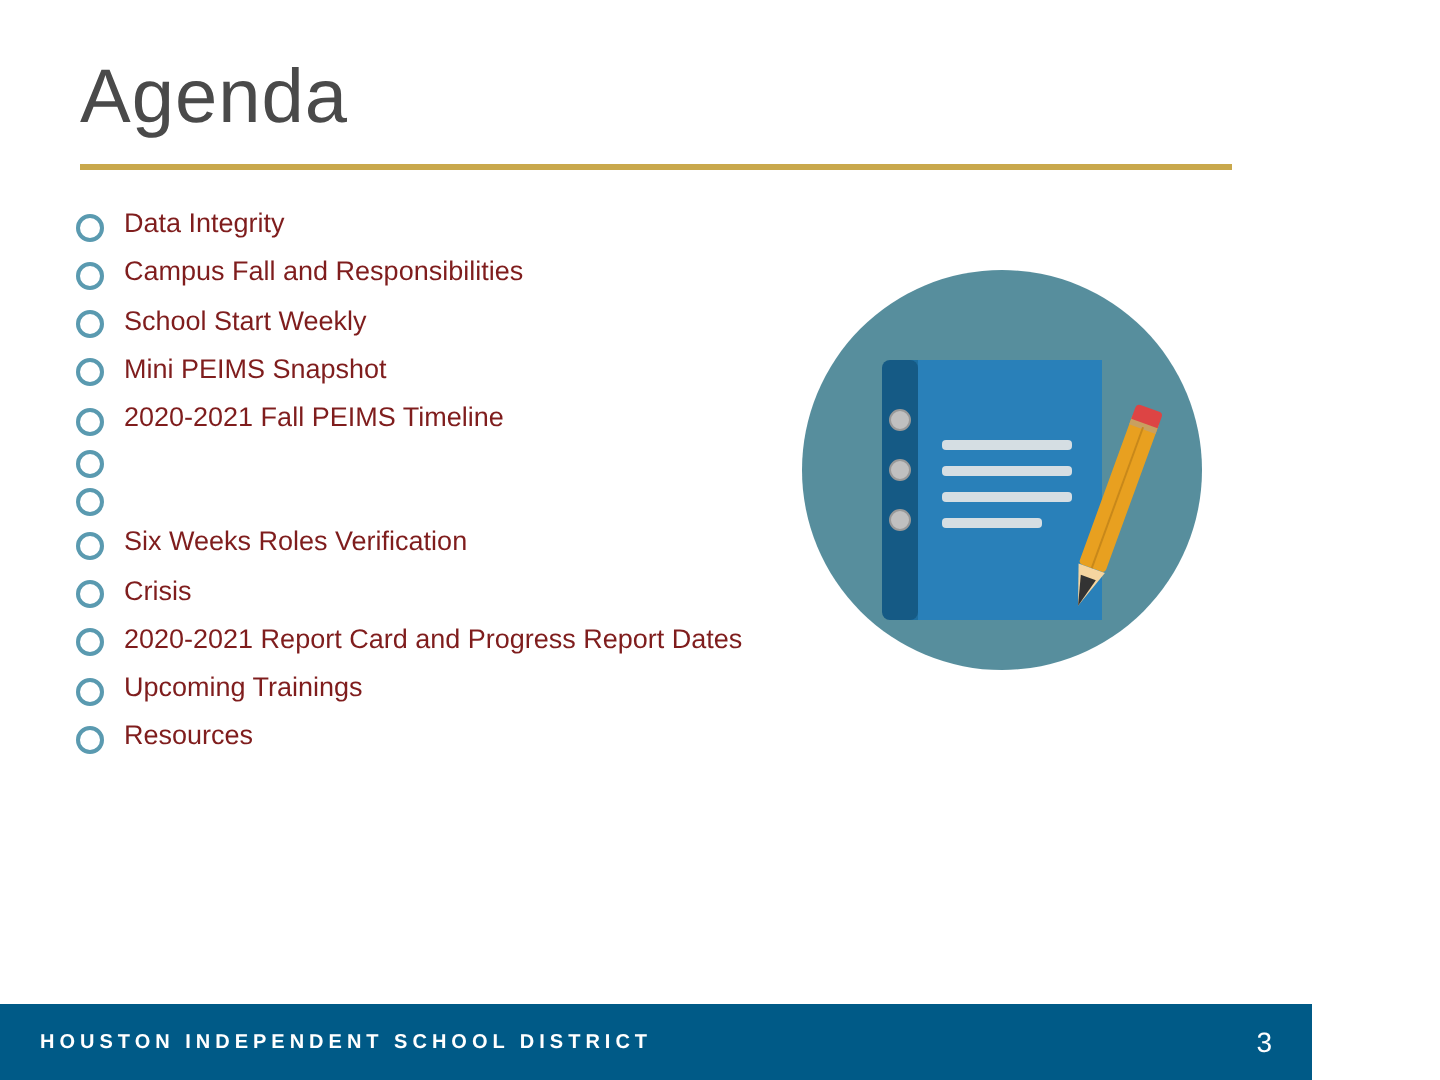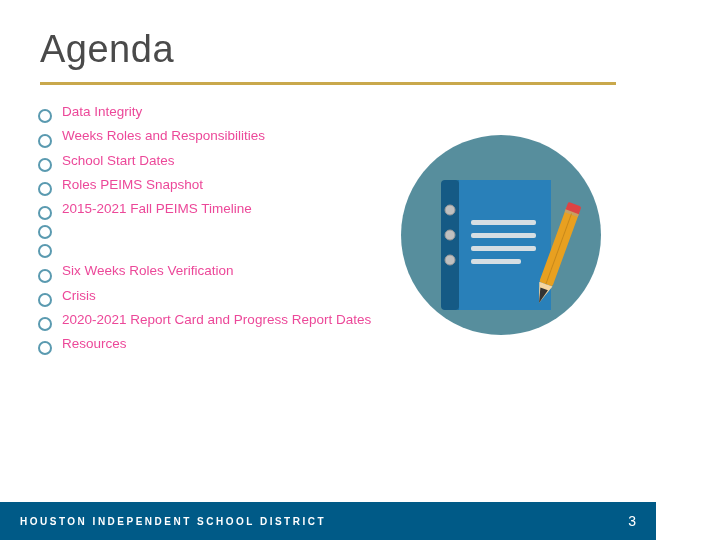--- a/index.html
+++ b/index.html
@@ -45,23 +45,23 @@
     .agenda-list {
       position: absolute;
       top: 100px;
       left: 38px;
       width: 400px;
       list-style: none;
     }
 
     .agenda-list li {
       display: flex;
-      align-items: flex-end;
+      align-items: center;
       font-size: 13.5px;
-      color: #ec4899;
+      color: #7f1d1d;
       line-height: 1.65;
       padding: 1px 0;
     }
 
     .bullet {
       display: inline-block;
       width: 14px;
       min-width: 14px;
       height: 14px;
       border: 2px solid #5a9ab0;
@@ -122,51 +122,55 @@
 
   <div class="divider"></div>
 
   <ul class="agenda-list">
   <li>
         <span class="bullet"></span>
         <span>Data Integrity</span>
       </li>
       <li>
         <span class="bullet"></span>
-        <span>Weeks Roles and Responsibilities</span>
-      </li>
-      <li>
-        <span class="bullet"></span>
-        <span>School Start Dates</span>
-      </li>
-      <li>
-        <span class="bullet"></span>
-        <span>Roles PEIMS Snapshot</span>
-      </li>
-      <li>
-        <span class="bullet"></span>
-        <span>2015-2021 Fall PEIMS Timeline</span>
+        <span>Campus Fall and Responsibilities</span>
+      </li>
+      <li>
+        <span class="bullet"></span>
+        <span>School Start Weekly</span>
+      </li>
+      <li>
+        <span class="bullet"></span>
+        <span>Mini PEIMS Snapshot</span>
+      </li>
+      <li>
+        <span class="bullet"></span>
+        <span>2020-2021 Fall PEIMS Timeline</span>
       </li>
       <li>
         <span class="bullet"></span>
       </li>
       <li>
         <span class="bullet"></span>
       </li>
       <li>
         <span class="bullet"></span>
         <span>Six Weeks Roles Verification</span>
       </li>
       <li>
         <span class="bullet"></span>
         <span>Crisis</span>
       </li>
       <li>
         <span class="bullet"></span>
         <span>2020-2021 Report Card and Progress Report Dates</span>
+      </li>
+      <li>
+        <span class="bullet"></span>
+        <span>Upcoming Trainings</span>
       </li>
       <li>
         <span class="bullet"></span>
         <span>Resources</span>
       </li>
     </ul>
 
   <div class="illustration">
     <svg class="notebook-svg" viewBox="0 0 210 210" xmlns="http://www.w3.org/2000/svg">
 

